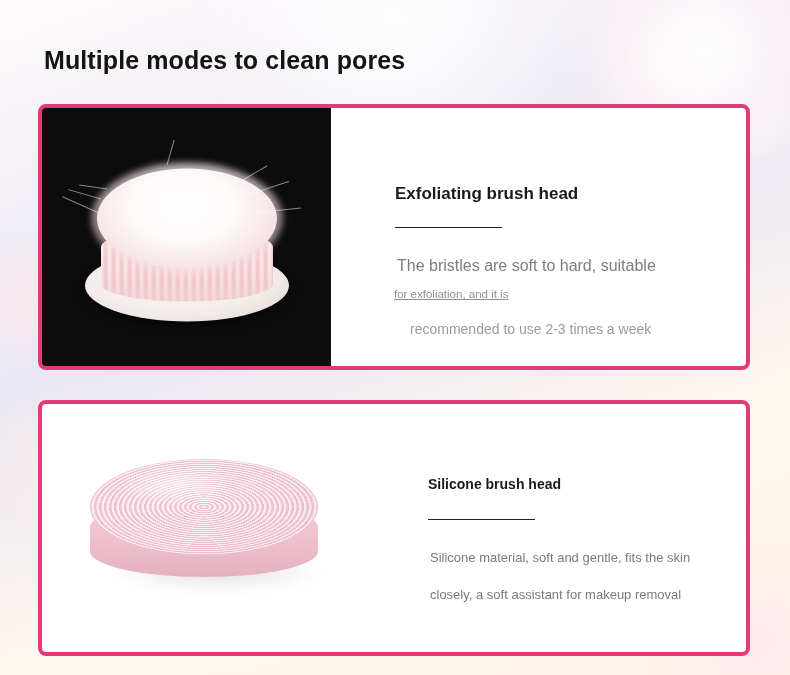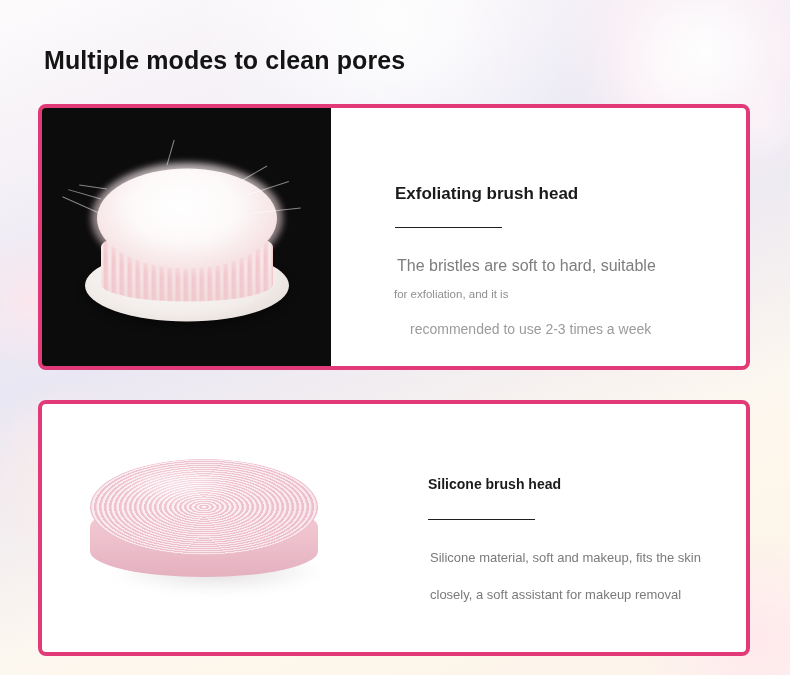--- a/index.html
+++ b/index.html
@@ -95,21 +95,21 @@
   #card-exfoliating .card-divider { left: 64px; top: 119px; width: 107px; }
   #card-silicone    .card-divider { left: 56px; top: 115px; width: 107px; }
 
   .desc-line {
     position: absolute;
     color: #8a8a8a;
     white-space: nowrap;
   }
   
   #ex-line-0 { left: 66px; top: 149px; font-size: 16px;   color: #7d7d7d; }
-  #ex-line-1 { left: 63px; top: 180px; font-size: 11.5px; color: #8f8f8f; }
+  #ex-line-1 { left: 63px; top: 180px; font-size: 11.5px; color: #8f8f8f; text-decoration: underline; }
   #ex-line-2 { left: 79px; top: 213px; font-size: 14px;  color: #9b9b9b; }
   
   #si-line-0 { left: 58px; top: 146px; font-size: 13px; color: #7a7a7a; }
   #si-line-1 { left: 58px; top: 183px; font-size: 13px; color: #7a7a7a; }
 
   
   #exfoliating-brush-art {
     position: absolute;
     left: 50%;
     top: 52%;
@@ -265,16 +265,16 @@
       <div id="silicone-shadow"></div>
       <div id="silicone-side"></div>
       <div id="silicone-face"></div>
       <div id="silicone-gloss"></div>
     </div>
   </div>
 
   <div class="card-body">
     <h2 class="card-heading">Silicone brush head</h2>
     <div class="card-divider"></div>
-    <p class="desc-line" id="si-line-0">Silicone material, soft and makeup, fits the skin</p>
+    <p class="desc-line" id="si-line-0">Silicone material, soft and gentle, fits the skin</p>
     <p class="desc-line" id="si-line-1">closely, a soft assistant for makeup removal</p>
   </div>
 </section>
 
 </body></html>

